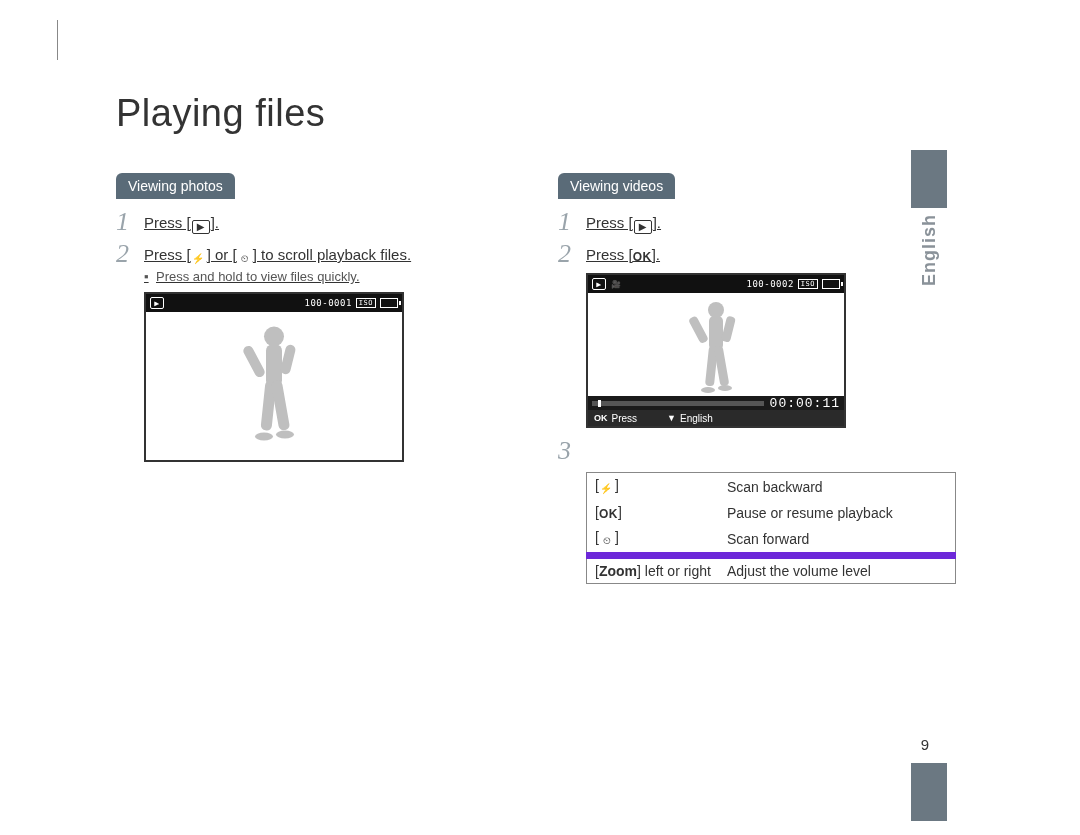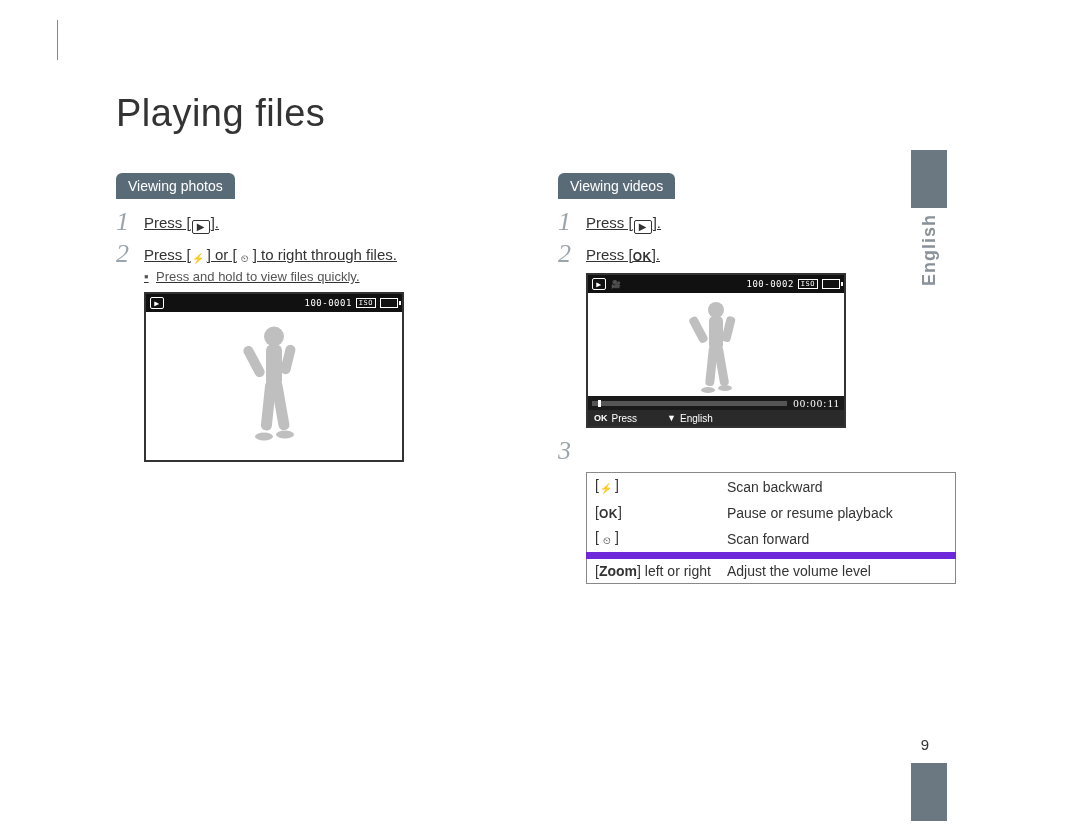--- a/index.html
+++ b/index.html
@@ -174,21 +174,21 @@
     background: #555;
     position: relative;
     margin-right: 6px;
   }
   .progress-bar .knob {
     position: absolute;
     left: 6px; top: -1px;
     width: 3px; height: 7px;
     background: #fff;
   }
-  .timecode { font-family: Liberation Serif, serif; font-size: 11px; letter-spacing: 1px; }
+  .timecode { font-family: Liberation Mono, monospace; font-size: 13px; letter-spacing: 1px; }
   .hint-row {
     height: 16px;
     display: flex;
     align-items: center;
     padding: 0 6px;
     gap: 30px;
     background: #2a2a2a;
   }
   .hint-item { display: flex; align-items: center; gap: 4px; font-size: 10px; }
   .hint-item .k { font-weight: bold; font-size: 9px; }
@@ -270,21 +270,21 @@
       </div>
 
       <div class="step">
         <div class="step-num">2</div>
         <div class="step-body">
           <div>
             <span>Press [</span><span class="icon-inline noborder">
                 <span>⚡</span>
               </span><span>] or [</span><span class="icon-inline noborder">
                 <span>⏲</span>
-              </span><span>] to right through files.</span>
+              </span><span>] to scroll playback files.</span>
           </div>
           <div class="sub-bullet">
             <span class="dot">▪</span>
             <span>Press and hold to view files quickly.</span>
           </div>
         </div>
       </div>
     </div>
 
     

